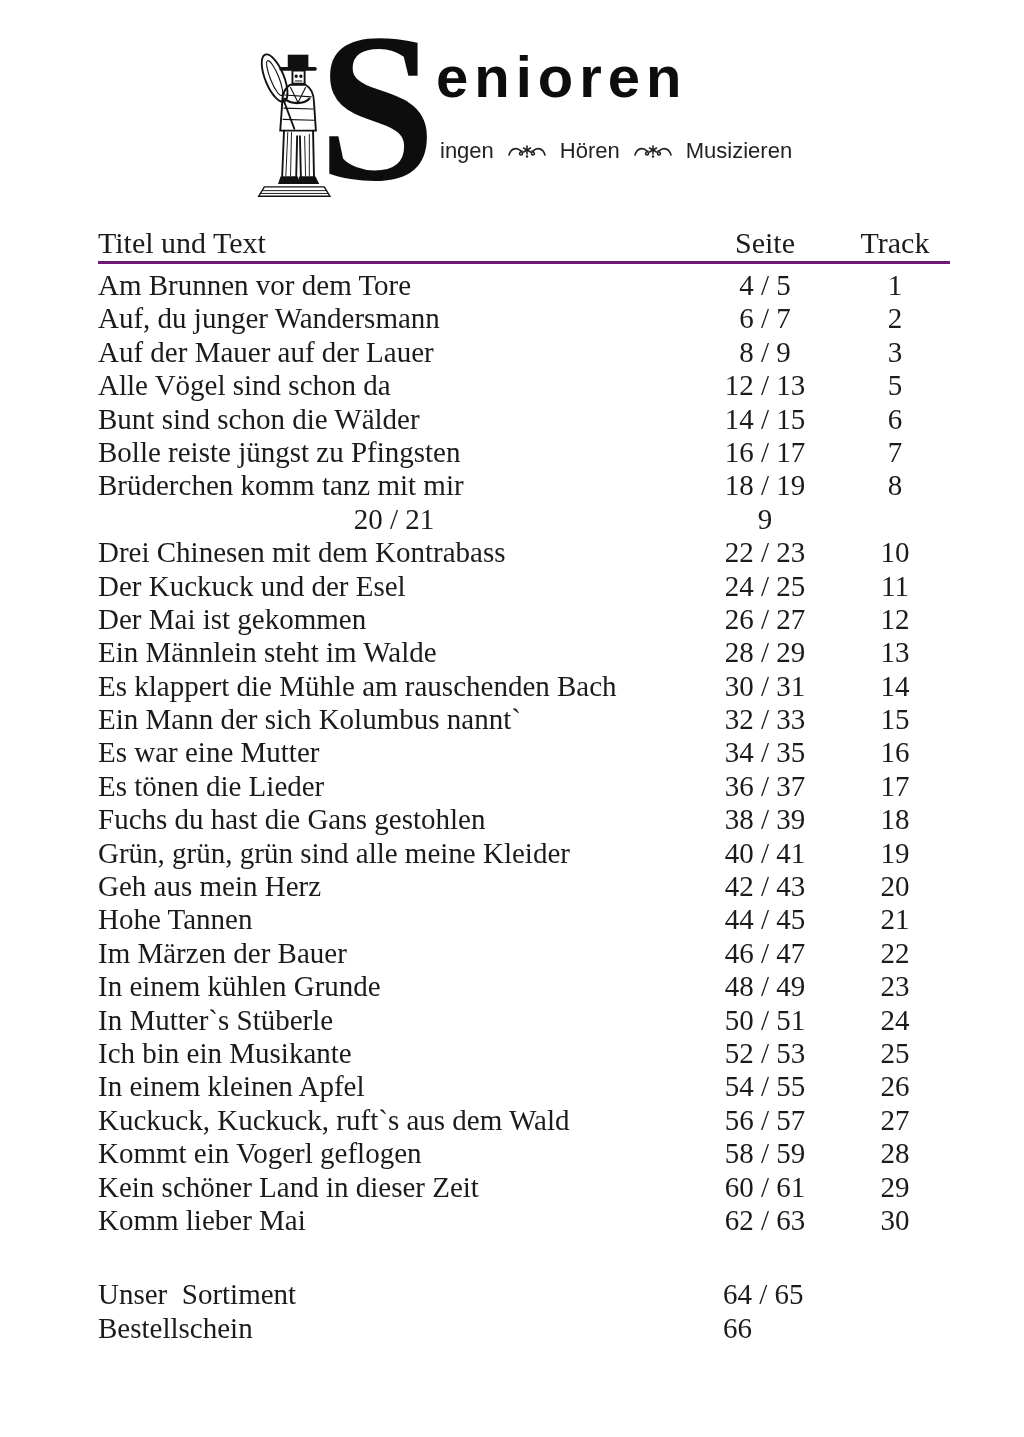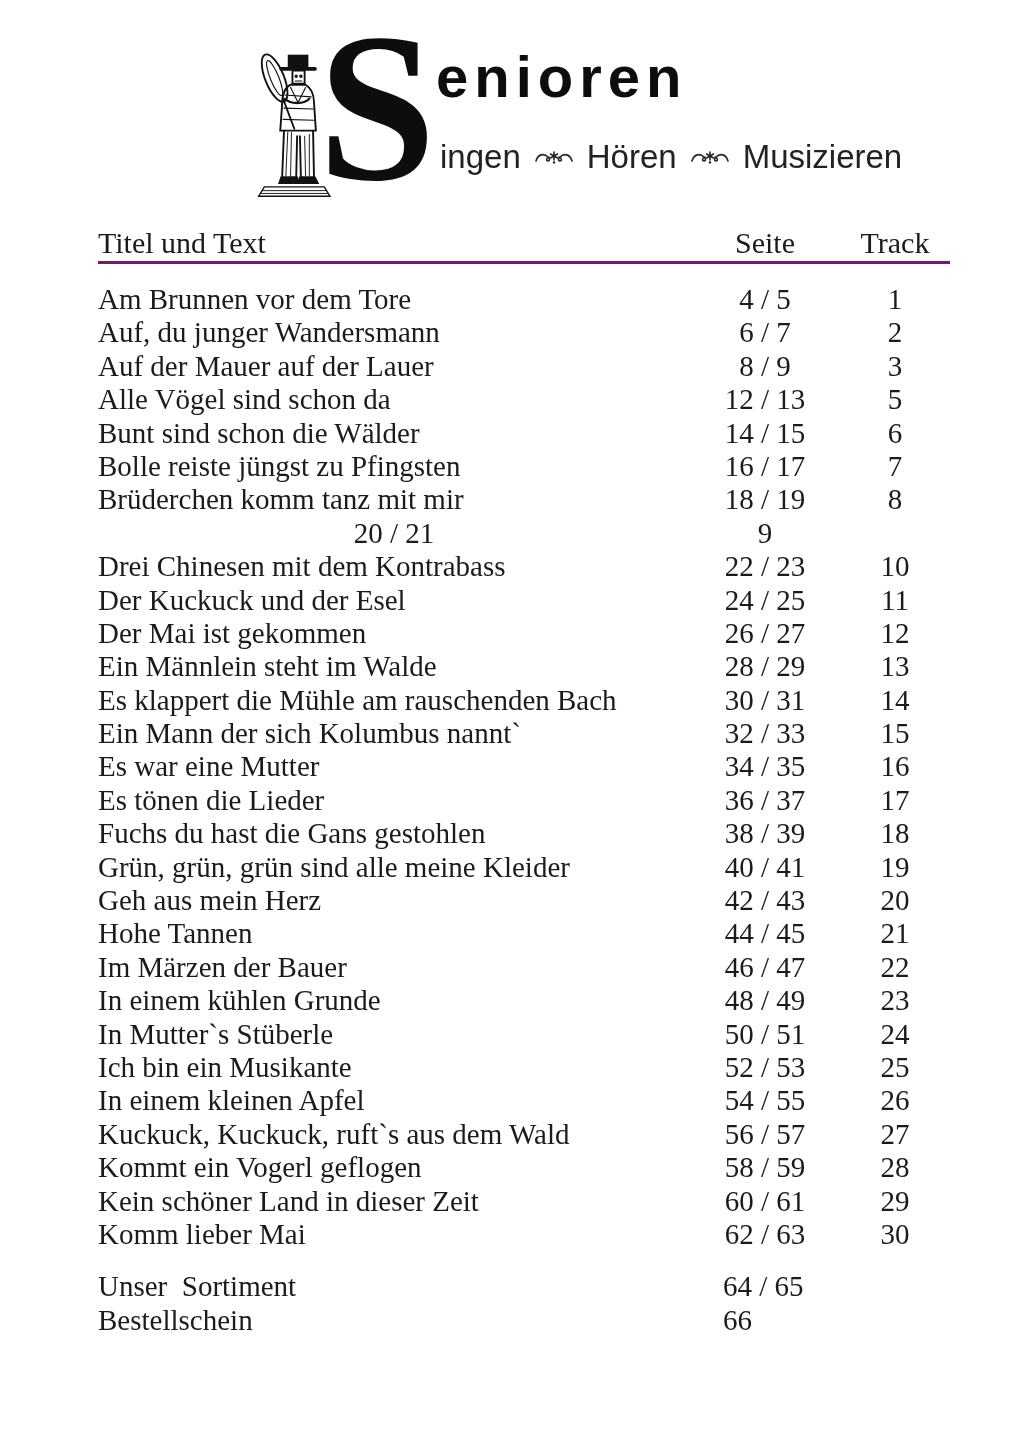--- a/index.html
+++ b/index.html
@@ -26,43 +26,43 @@
   .brand {
     position:absolute; left:436px; top:48px;
     font-family:"Liberation Sans", sans-serif;
     font-weight:bold; font-size:58px; line-height:1;
     letter-spacing:6px; color:#0d0d0d;
   }
   .subtitle {
     position:absolute; left:440px; top:138px;
     display:flex; align-items:center; gap:13px;
     font-family:"Liberation Sans", sans-serif;
-    font-size:33px; color:#222;
+    font-size:22px; color:#222;
   }
   .ornament { width:40px; height:18px; display:inline-block; }
 
   
   .toc { position:absolute; left:98px; top:228px; width:852px; }
   .toc-grid-row {
     display:grid;
     grid-template-columns:592px 150px 110px;
     align-items:baseline;
   }
   .toc-header {
     border-bottom:3px solid #701a75;
     padding-bottom:3px;
     font-size:30px; line-height:30px;
   }
   .toc-header .h-page, .toc-header .h-track { text-align:center; }
-  .toc-rows { padding-top:19px; }
+  .toc-rows { padding-top:5px; }
   .toc-row { height:33.4px; font-size:29px; line-height:33.4px; }
   .cell.title { text-align:left; white-space:pre-wrap; overflow:hidden; }
   .cell.pages { text-align:center; }
   .cell.track { text-align:center; }
-  .footer-rows { }
+  .footer-rows { margin-top:36px; }
   .footer-rows .cell.pages { text-align:left; padding-left:33px; }
 </style>
 </head>
 <body>
 
 <div class="page">
 
   <header class="logo">
 
     <svg class="figure-art" viewBox="0 0 90 160" fill="none" stroke="#111" stroke-width="2" stroke-linecap="round">

